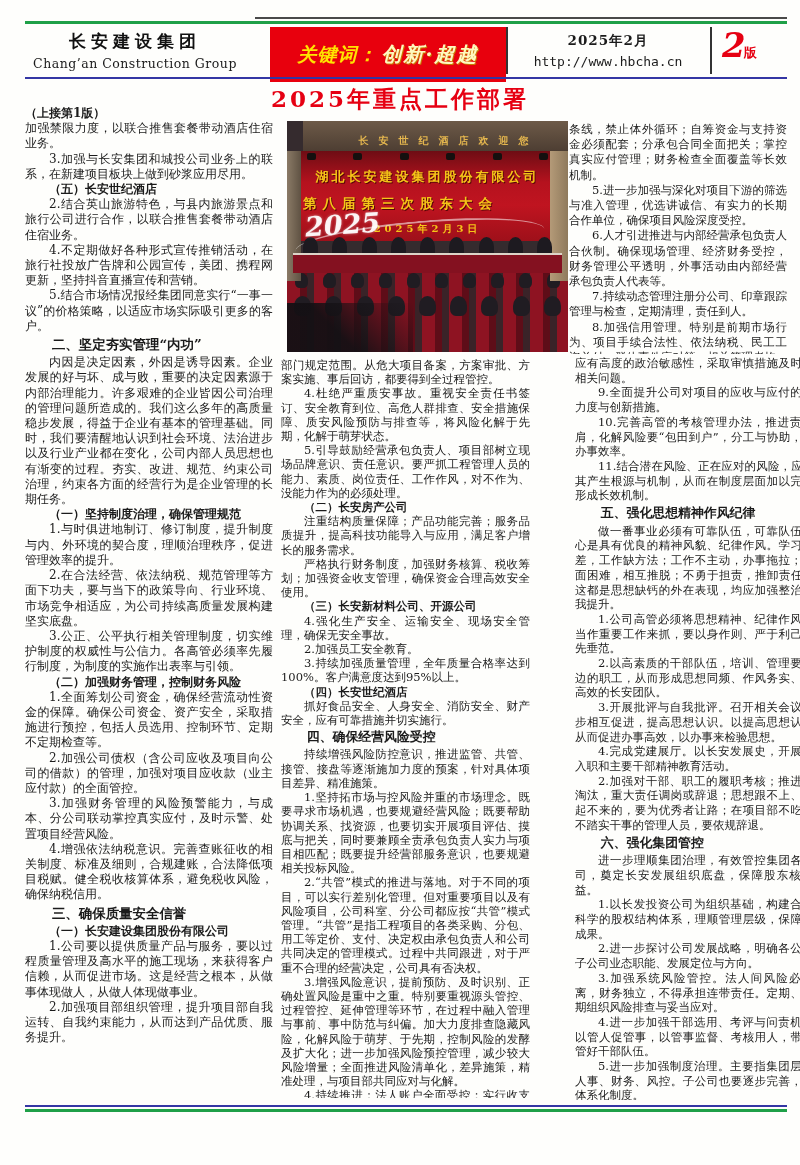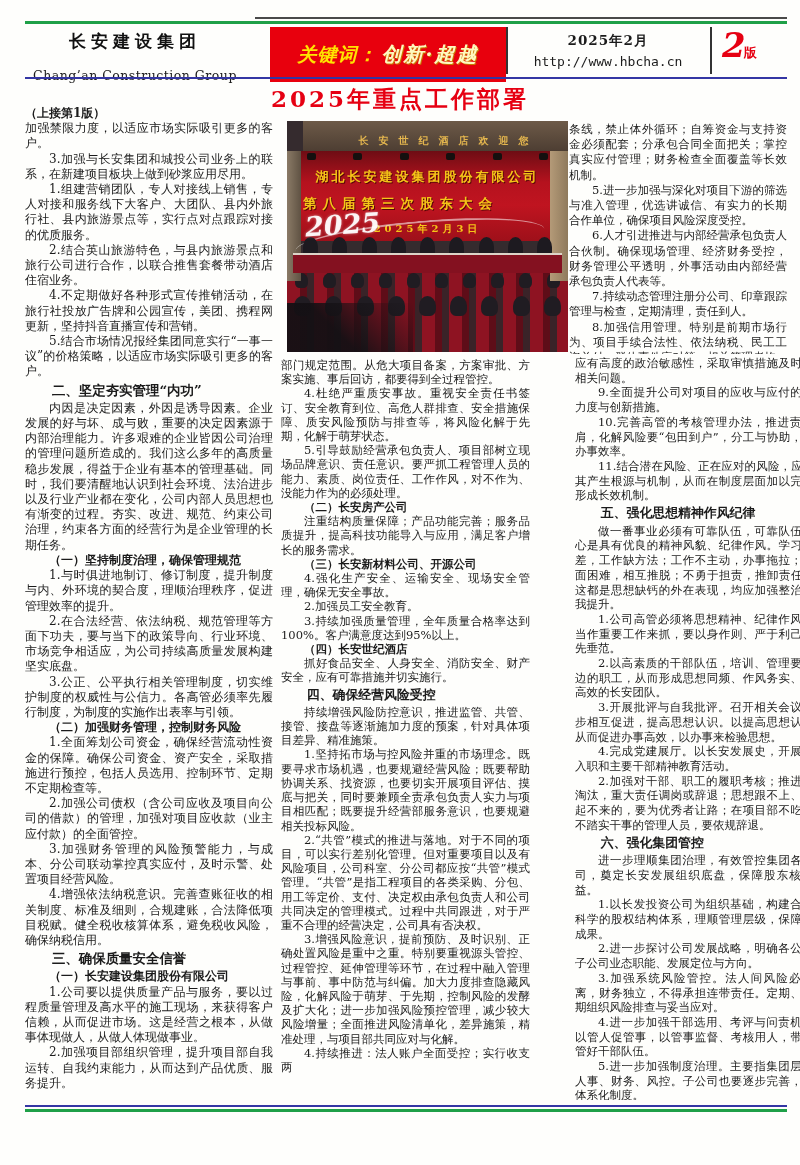--- a/index.html
+++ b/index.html
@@ -8,21 +8,21 @@
   .rule{position:absolute;}
   .top-black{left:255px;top:17px;width:532px;height:2px;background:#4a4a4a;}
   .top-green{left:25px;top:21px;width:762px;height:3px;background:var(--rule_green,#1fa048);}
   .mast-blue{left:25px;top:77px;width:762px;height:2px;background:var(--rule_blue,#3436a4);}
   .bot-blue{left:25px;top:1105px;width:762px;height:2px;background:var(--rule_blue,#3436a4);}
   .bot-green{left:25px;top:1109px;width:762px;height:3px;background:var(--rule_green,#1fa048);}
 
   
   .org{position:absolute;left:30px;top:30px;width:210px;text-align:center;}
   .org-cn{font-size:17px;font-weight:bold;letter-spacing:5px;color:#111;}
-  .org-en{font-size:12.5px;margin-top:15px;letter-spacing:.5px;}
+  .org-en{font-size:12.5px;margin-top:3px;letter-spacing:.5px;}
   .kw{position:absolute;left:270px;top:27px;width:236px;height:55px;background:var(--banner_red,#e8000d);
       display:flex;align-items:center;justify-content:center;gap:4px;}
   .kw-label{color:#ffe400;font-size:19px;font-weight:bold;font-style:italic;letter-spacing:1px;}
   .kw-text{color:#fff9c0;font-size:20px;font-weight:bold;font-style:italic;letter-spacing:2px;
            text-shadow:1px 1px 0 #c87800;}
   .vline{position:absolute;top:27px;width:2px;height:47px;background:#333;}
   .vl1{left:506px;} .vl2{left:710px;}
   .datebox{position:absolute;left:508px;top:32px;width:200px;text-align:center;}
   .date{font-size:13.5px;font-weight:bold;letter-spacing:1px;}
   .site{font-size:13px;margin-top:4px;font-family:"DejaVu Sans Mono","Liberation Mono",monospace;}
@@ -113,23 +113,23 @@
   <div class="pagenum">
     <span class="pn-big">2</span><span class="pn-small">版</span>
   </div>
 
   <div class="rule mast-blue"></div>
 
   <div class="title">2025年重点工作部署</div>
 
   <div class="col c1">
       <p class="note">（上接第1版）</p>
-      <p class="cont">加强禁限力度，以适应市场实际吸引更多的客户。</p>
+      <p class="cont">加强禁限力度，以联合推售套餐带动酒店住宿业务。</p>
       <p class="p">3.加强与长安集团和城投公司业务上的联系，在新建项目板块上做到砂浆应用尽用。</p>
-      <p class="p">1.组建营销团队，专人对接线上销售，专人对接和服务线下大客户、大团队、县内外旅行社、县内旅游景点等，实行点对点跟踪对接的优质服务。</p>
+      <p class="h2">（五）长安世纪酒店</p>
       <p class="p">2.结合英山旅游特色，与县内旅游景点和旅行公司进行合作，以联合推售套餐带动酒店住宿业务。</p>
       <p class="p">4.不定期做好各种形式宣传推销活动，在旅行社投放广告牌和公园宣传，美团、携程网更新，坚持抖音直播宣传和营销。</p>
       <p class="p">5.结合市场情况报经集团同意实行“一事一议”的价格策略，以适应市场实际吸引更多的客户。</p>
       <p class="h1">二、坚定夯实管理“内功”</p>
       <p class="p">内因是决定因素，外因是诱导因素。企业发展的好与坏、成与败，重要的决定因素源于内部治理能力。许多艰难的企业皆因公司治理的管理问题所造成的。我们这么多年的高质量稳步发展，得益于企业有基本的管理基础。同时，我们要清醒地认识到社会环境、法治进步以及行业产业都在变化，公司内部人员思想也有渐变的过程。夯实、改进、规范、约束公司治理，约束各方面的经营行为是企业管理的长期任务。</p>
       <p class="h2">（一）坚持制度治理，确保管理规范</p>
       <p class="p">1.与时俱进地制订、修订制度，提升制度与内、外环境的契合度，理顺治理秩序，促进管理效率的提升。</p>
       <p class="p">2.在合法经营、依法纳税、规范管理等方面下功夫，要与当下的政策导向、行业环境、市场竞争相适应，为公司持续高质量发展构建坚实底盘。</p>
       <p class="p">3.公正、公平执行相关管理制度，切实维护制度的权威性与公信力。各高管必须率先履行制度，为制度的实施作出表率与引领。</p>
       <p class="h2">（二）加强财务管理，控制财务风险</p>
@@ -210,20 +210,21 @@
       <p class="p">6.人才引进推进与内部经营承包负责人合伙制。确保现场管理、经济财务受控，财务管理公平透明，外事活动由内部经营承包负责人代表等。</p>
       <p class="p">7.持续动态管理注册分公司、印章跟踪管理与检查，定期清理，责任到人。</p>
       <p class="p">8.加强信用管理。特别是前期市场行为、项目手续合法性、依法纳税、民工工资兑付、群体事件应对等。相关管理者均</p>
     </div>
   <div class="col c2">
       <p class="cont">部门规定范围。从危大项目备案，方案审批、方案实施、事后回访，都要得到全过程管控。</p>
       <p class="p">4.杜绝严重质安事故。重视安全责任书签订、安全教育到位、高危人群排查、安全措施保障、质安风险预防与排查等，将风险化解于先期，化解于萌芽状态。</p>
       <p class="p">5.引导鼓励经营承包负责人、项目部树立现场品牌意识、责任意识。要严抓工程管理人员的能力、素质、岗位责任、工作作风，对不作为、没能力作为的必须处理。</p>
       <p class="h2">（二）长安房产公司</p>
       <p class="p">注重结构质量保障；产品功能完善；服务品质提升，提高科技功能导入与应用，满足客户增长的服务需求。</p>
+      <p class="p">严格执行财务制度，加强财务核算、税收筹划；加强资金收支管理，确保资金合理高效安全使用。</p>
       <p class="h2">（三）长安新材料公司、开源公司</p>
       <p class="p">4.强化生产安全、运输安全、现场安全管理，确保无安全事故。</p>
       <p class="p">2.加强员工安全教育。</p>
       <p class="p">3.持续加强质量管理，全年质量合格率达到100%。客户满意度达到95%以上。</p>
       <p class="h2">（四）长安世纪酒店</p>
       <p class="p">抓好食品安全、人身安全、消防安全、财产安全，应有可靠措施并切实施行。</p>
       <p class="h1">四、确保经营风险受控</p>
       <p class="p">持续增强风险防控意识，推进监管、共管、接管、接盘等逐渐施加力度的预案，针对具体项目差异、精准施策。</p>
       <p class="p">1.坚持拓市场与控风险并重的市场理念。既要寻求市场机遇，也要规避经营风险；既要帮助协调关系、找资源，也要切实开展项目评估、摸底与把关，同时要兼顾全责承包负责人实力与项目相匹配；既要提升经营部服务意识，也要规避相关投标风险。</p>
       <p class="p">2.“共管”模式的推进与落地。对于不同的项目，可以实行差别化管理。但对重要项目以及有风险项目，公司科室、分公司都应按“共管”模式管理。“共管”是指工程项目的各类采购、分包、用工等定价、支付、决定权由承包负责人和公司共同决定的管理模式。过程中共同跟进，对于严重不合理的经营决定，公司具有否决权。</p>

